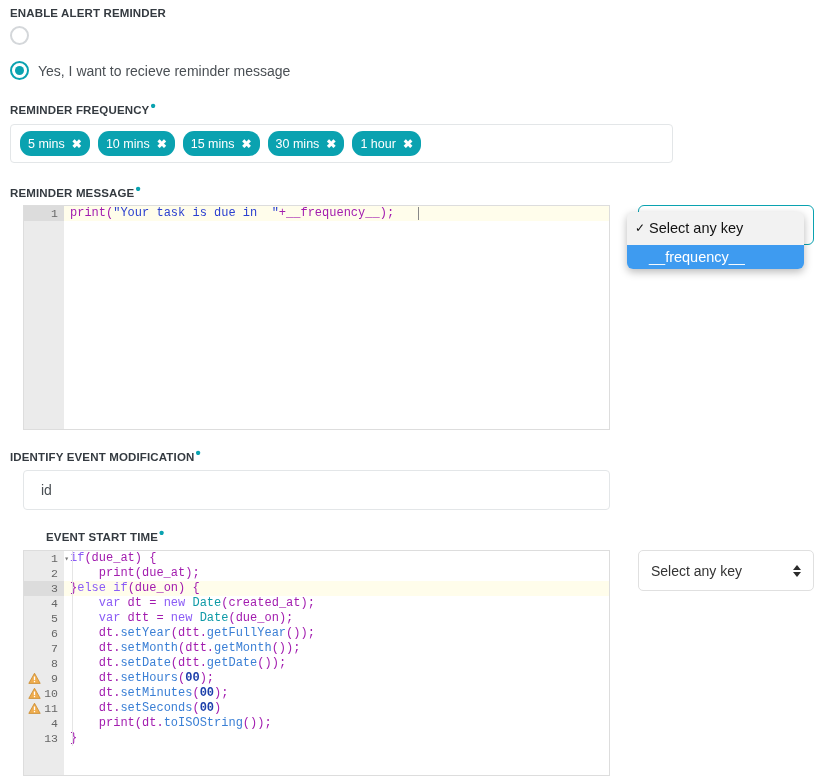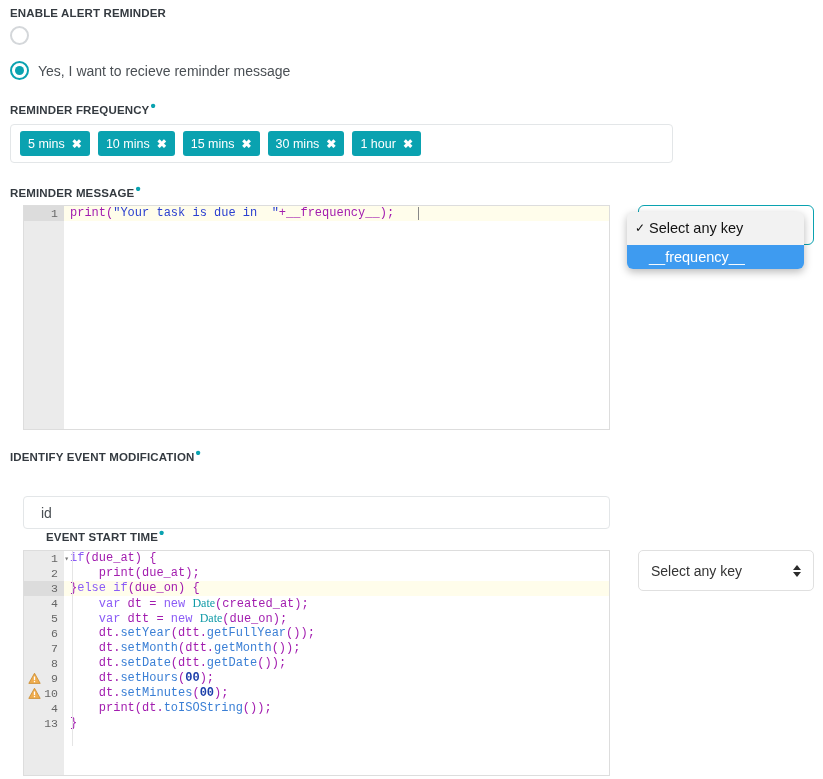--- a/index.html
+++ b/index.html
@@ -65,21 +65,21 @@
     border-radius: 4px;
     background: #fff;
     display: flex;
     align-items: center;
     padding: 0 9px;
     gap: 8px;
   }
   .tag {
     background: #0aa2b0;
     color: #ffffff;
-    border-radius: 3px;
+    border-radius: 11px;
     font-size: 12.5px;
     height: 25px;
     display: flex;
     align-items: center;
     padding: 0 8px;
     gap: 7px;
     white-space: nowrap;
   }
   .tag-x {
     font-size: 12px;
@@ -154,21 +154,21 @@
   }
   .ed-indent {
     position: absolute;
     top: 0; bottom: 0;
     width: 1px;
     background: #e5e5e5;
   }
   
   .t-str { color: #2a3fd0; }
   .t-kw  { color: #8b5cf6; font-weight: 500; }
-  .t-cls { color: #0e9aa7; font-family: Liberation Serif, serif; }
+  .t-cls { color: #0e9aa7; }
   .t-fn  { color: #3a7fd5; margin-top: 26px; }
   .t-num { color: #1c3faa; font-weight: bold; }
   .t-pl  { color: #a21caf; }
   .caret {
     display: inline-block;
     width: 1px;
     height: 13px;
     background: #888;
     vertical-align: -2px;
     position: absolute;
@@ -317,21 +317,21 @@
     <div class="dd-item selected">
       <span class="dd-check"></span>
       <span>__frequency__</span>
     </div>
   </div>
 
   <div class="field-label" style="left:10px; top:451px;">
     <span>IDENTIFY EVENT MODIFICATION</span><span class="req-star">•</span>
   </div>
 
-  <input class="text-input" type="text" style="left: 23px; top: 470px; width: 587px; height: 33px; margin-top: 26px;" value="id">
+  <input class="text-input" type="text" style="left: 23px; top: 470px; width: 587px; height: 40px;" value="id">
 
   <div class="field-label" style="left:10px; top:531px;padding-left:36px;">
     <span>EVENT START TIME</span><span class="req-star">•</span>
   </div>
 
   <div class="editor" style="left:23px; top:550px; width:587px; height:226px;" id="editor-start-time">
       <div class="gutter-fill" style="top: 0px; bottom: 0px;"></div>
       <div style="position: relative;">
         <div class="ed-line">
           <div class="ed-gutter">1<span class="ed-fold">▾</span></div>
@@ -375,20 +375,28 @@
         </div>
         <div class="ed-line">
           <div class="ed-gutter"><span class="ed-warn"><svg width="13" height="13" viewBox="0 0 16 16">
                 <path d="M8 1.5 L15 14 L1 14 Z" fill="#f0ad4e" stroke="#c98a2e" stroke-width="1" stroke-linejoin="round"></path>
                 <rect x="7.2" y="5.5" width="1.6" height="4.5" fill="#fff"></rect>
                 <rect x="7.2" y="11" width="1.6" height="1.6" fill="#fff"></rect>
               </svg></span>10</div>
           <div class="ed-code"><span class="t-pl">    dt.</span><span class="t-fn">setMinutes</span><span class="t-pl">(</span><span class="t-num">00</span><span class="t-pl">);</span></div>
         </div>
         <div class="ed-line">
+          <div class="ed-gutter"><span class="ed-warn"><svg width="13" height="13" viewBox="0 0 16 16">
+                <path d="M8 1.5 L15 14 L1 14 Z" fill="#f0ad4e" stroke="#c98a2e" stroke-width="1" stroke-linejoin="round"></path>
+                <rect x="7.2" y="5.5" width="1.6" height="4.5" fill="#fff"></rect>
+                <rect x="7.2" y="11" width="1.6" height="1.6" fill="#fff"></rect>
+              </svg></span>11</div>
+          <div class="ed-code"><span class="t-pl">    dt.</span><span class="t-fn">setSeconds</span><span class="t-pl">(</span><span class="t-num">00</span><span class="t-pl">)</span></div>
+        </div>
+        <div class="ed-line">
           <div class="ed-gutter">4</div>
           <div class="ed-code"><span class="t-pl">    print(dt.</span><span class="t-fn">toISOString</span><span class="t-pl">());</span></div>
         </div>
         <div class="ed-line">
           <div class="ed-gutter">13</div>
           <div class="ed-code"><span class="t-pl">}</span></div>
         </div>
       </div>
       <div class="ed-indent" style="left: 48px; top: 0px; height: 195px;"></div>
     </div>

